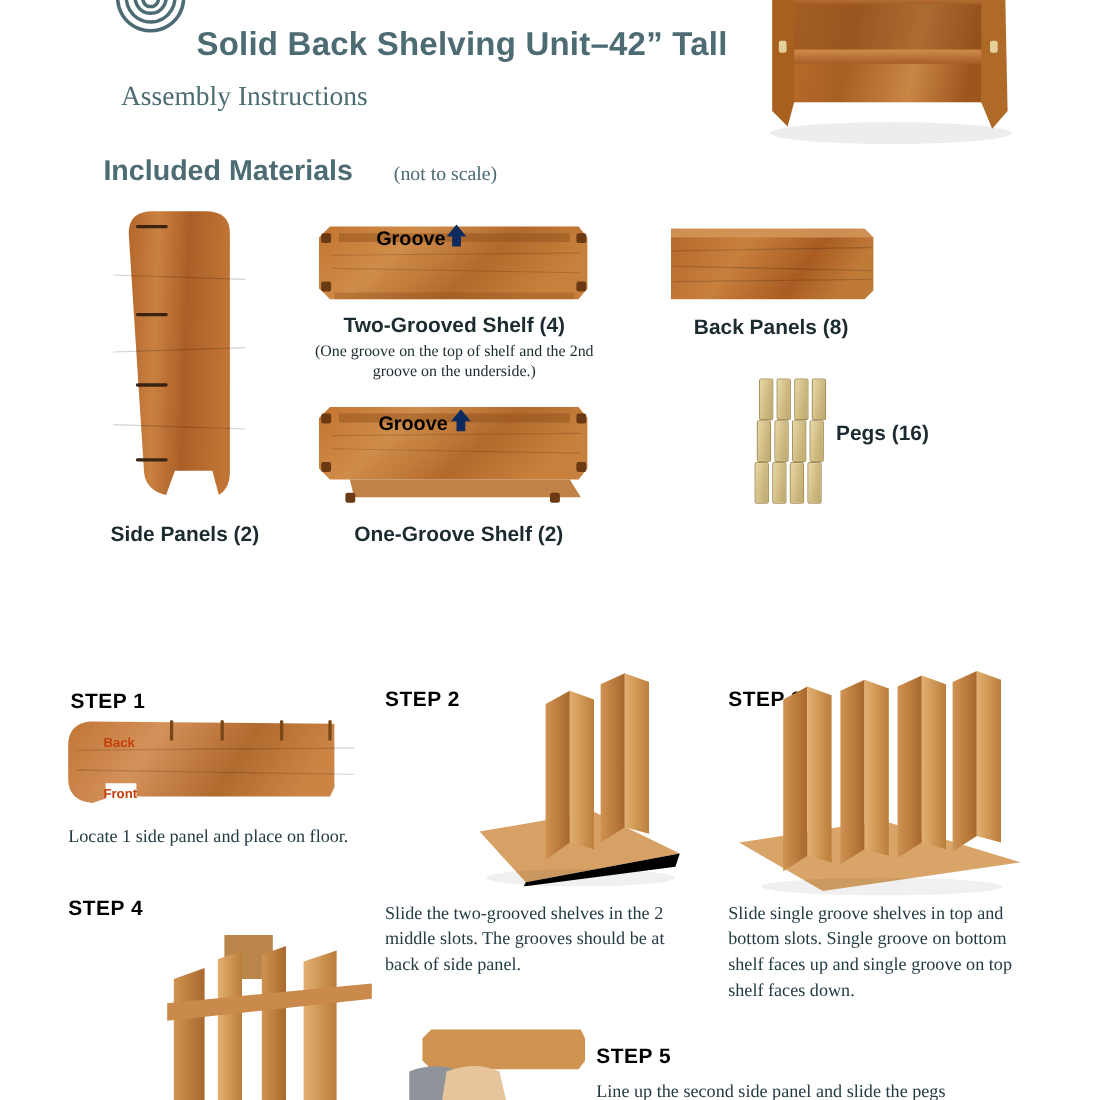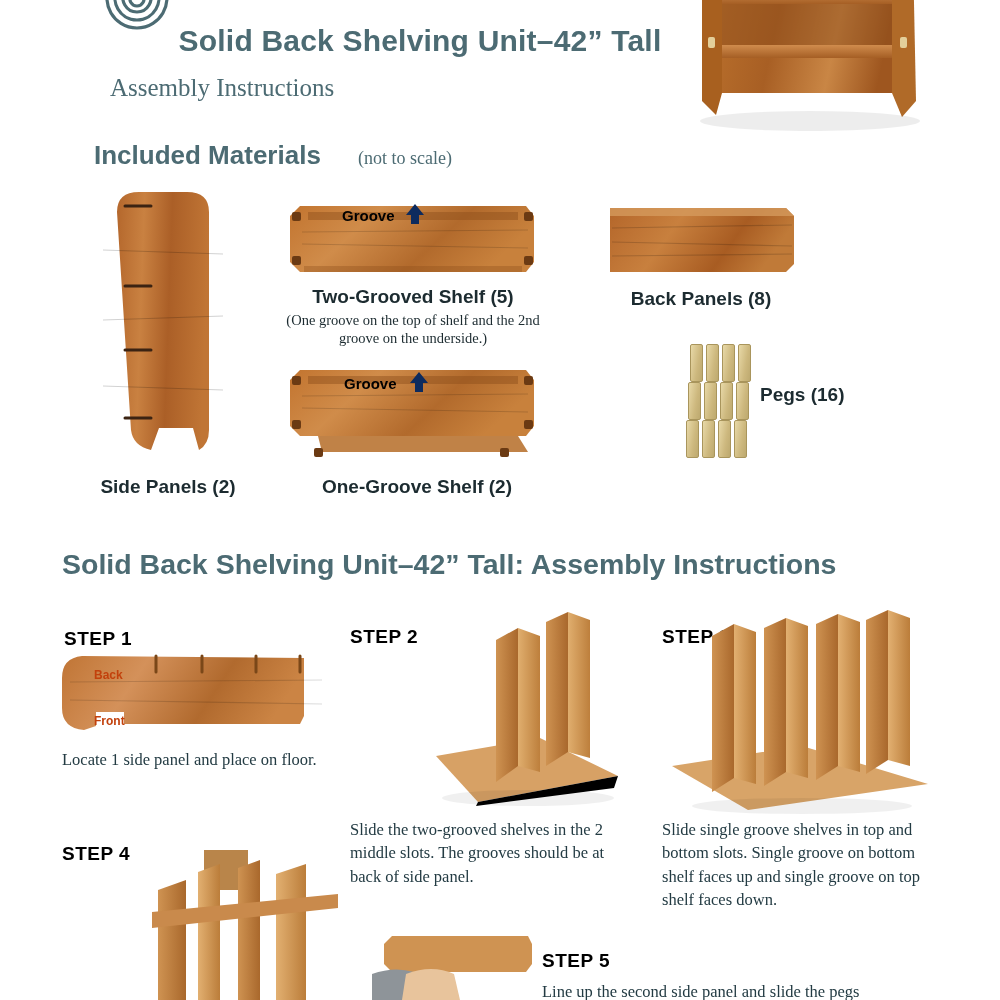--- a/index.html
+++ b/index.html
@@ -43,21 +43,21 @@
   
   .sec2-head{
     position:absolute;left:62px;top:548px;font-size:28.5px;font-weight:bold;color:#4c6b73;
   }
   .step-label{position:absolute;font-size:19px;font-weight:bold;color:#000000;letter-spacing:.5px;}
   .step-text{
     position:absolute;font-family:"Liberation Serif", serif;font-size:16.5px;color:#233b43;line-height:1.42;
   }
 
   .groove-lbl{
-    position:absolute;font-size:15px;font-weight:bold;color:#000;
+    position:absolute;font-size:18px;font-weight:bold;color:#000;
     font-family:"Liberation Sans", sans-serif;
   }
   .bf-lbl{
     position:absolute;font-size:12px;font-weight:bold;color:#c2410c;
   }
   .peg{
     position:absolute;width:11px;height:36px;border-radius:2px;
     background:linear-gradient(100deg,#e8d9a8,#cdb87e 60%,#bda96f);
     border:1px solid #a9955c;
   }
@@ -164,21 +164,21 @@
     </g>
     <g stroke="rgba(0,0,0,0.15)" stroke-width="1">
       <line x1="14" y1="34" x2="240" y2="32"></line>
       <line x1="14" y1="46" x2="240" y2="50"></line>
     </g>
   </svg>
   <div class="groove-lbl" style="left:342px;top:207px;">Groove</div>
   <svg style="position:absolute;left:404px;top:203px;width:22px;height:22px;" viewBox="0 0 22 22">
     <path d="M11 1 L20 12 H15 V21 H7 V12 H2 Z" fill="#0d2b5e"></path>
   </svg>
-  <div class="cap" style="left:282px;top:286px;width:262px;">Two-Grooved Shelf (5)</div>
+  <div class="cap" style="left:282px;top:286px;width:262px;">Two-Grooved Shelf (4)</div>
   <div class="cap-sm" style="left:272px;top:311px;width:282px;">(One groove on the top of shelf and the 2nd groove on the underside.)</div>
 
   <svg style="position:absolute;left:288px;top:362px;width:250px;height:105px;" viewBox="0 0 250 105">
     <path d="M12 8 h226 l8 10 v46 l-8 10 h-226 l-10-10 v-46 z" fill="url(#tg)"></path>
     <path d="M20 14 h210 v8 h-210 z" fill="#8c4d1a" opacity=".45"></path>
     <path d="M30 74 h200 l10 16 h-206 z" fill="#b97433" opacity=".9"></path>
     <g fill="#6b3a13">
       <rect x="4" y="14" width="9" height="9" rx="2"></rect>
       <rect x="4" y="58" width="9" height="9" rx="2"></rect>
       <rect x="236" y="14" width="9" height="9" rx="2"></rect>
@@ -225,21 +225,20 @@
     <div class="peg" style="left:704px;top:382px;"></div>
     <div class="peg" style="left:720px;top:382px;"></div>
     <div class="peg" style="left:736px;top:382px;"></div>
     <div class="peg" style="left:686px;top:420px;"></div>
     <div class="peg" style="left:702px;top:420px;"></div>
     <div class="peg" style="left:718px;top:420px;"></div>
     <div class="peg" style="left:734px;top:420px;"></div>
   </div>
   <div class="cap" style="left:760px;top:384px;width:140px;text-align:left;">Pegs (16)</div>
 
-  <div class="sec2-head">Solid Back Shelving Unit–42” Tall: Assembly Instructions</div>
 
   <div class="step-label" style="left:64px;top:628px;">STEP 1</div>
   <svg style="position:absolute;left:60px;top:652px;width:268px;height:84px;" viewBox="0 0 268 84">
     <defs>
       <linearGradient id="s1" x1="0" y1="0" x2="1" y2="0.2">
         <stop offset="0%" stop-color="#c07535"></stop>
           <stop offset="35%" stop-color="#d4915a"></stop>
         <stop offset="70%" stop-color="#b16a2e"></stop>
           <stop offset="100%" stop-color="#cb8444"></stop>
       </linearGradient>
@@ -305,21 +304,21 @@
       <path d="M134 12 L156 20 L156 172 L134 166 Z" fill="url(#s3b)"></path>
       <path d="M164 18 L186 8 L186 160 L164 174 Z" fill="url(#s3a)"></path>
       <path d="M186 8 L208 16 L208 166 L186 160 Z" fill="url(#s3b)"></path>
       <path d="M214 14 L236 4 L236 154 L214 168 Z" fill="url(#s3a)"></path>
       <path d="M236 4 L258 12 L258 160 L236 154 Z" fill="url(#s3b)"></path>
     </g>
     <ellipse cx="150" cy="200" rx="110" ry="8" fill="#000" opacity="0.06"></ellipse>
   </svg>
   <div class="step-text" style="left:662px;top:818px;width:280px;">Slide single groove shelves in top and bottom slots. Single groove on bottom shelf faces up and single groove on top shelf faces down.</div>
 
-  <div class="step-label" style="left:62px;top:843px;">STEP 4</div>
+  <div class="step-label" style="left:62px;top:816px;">STEP 4</div>
   <svg style="position:absolute;left:142px;top:850px;width:210px;height:150px;" viewBox="0 0 210 150">
     <defs>
       <linearGradient id="s4a" x1="0" y1="0" x2="1" y2="0">
         <stop offset="0%" stop-color="#cf9352"></stop>
           <stop offset="100%" stop-color="#a9682c"></stop>
       </linearGradient>
       <linearGradient id="s4b" x1="0" y1="0" x2="1" y2="0">
         <stop offset="0%" stop-color="#e2b071"></stop>
           <stop offset="100%" stop-color="#bb7d3a"></stop>
       </linearGradient>

